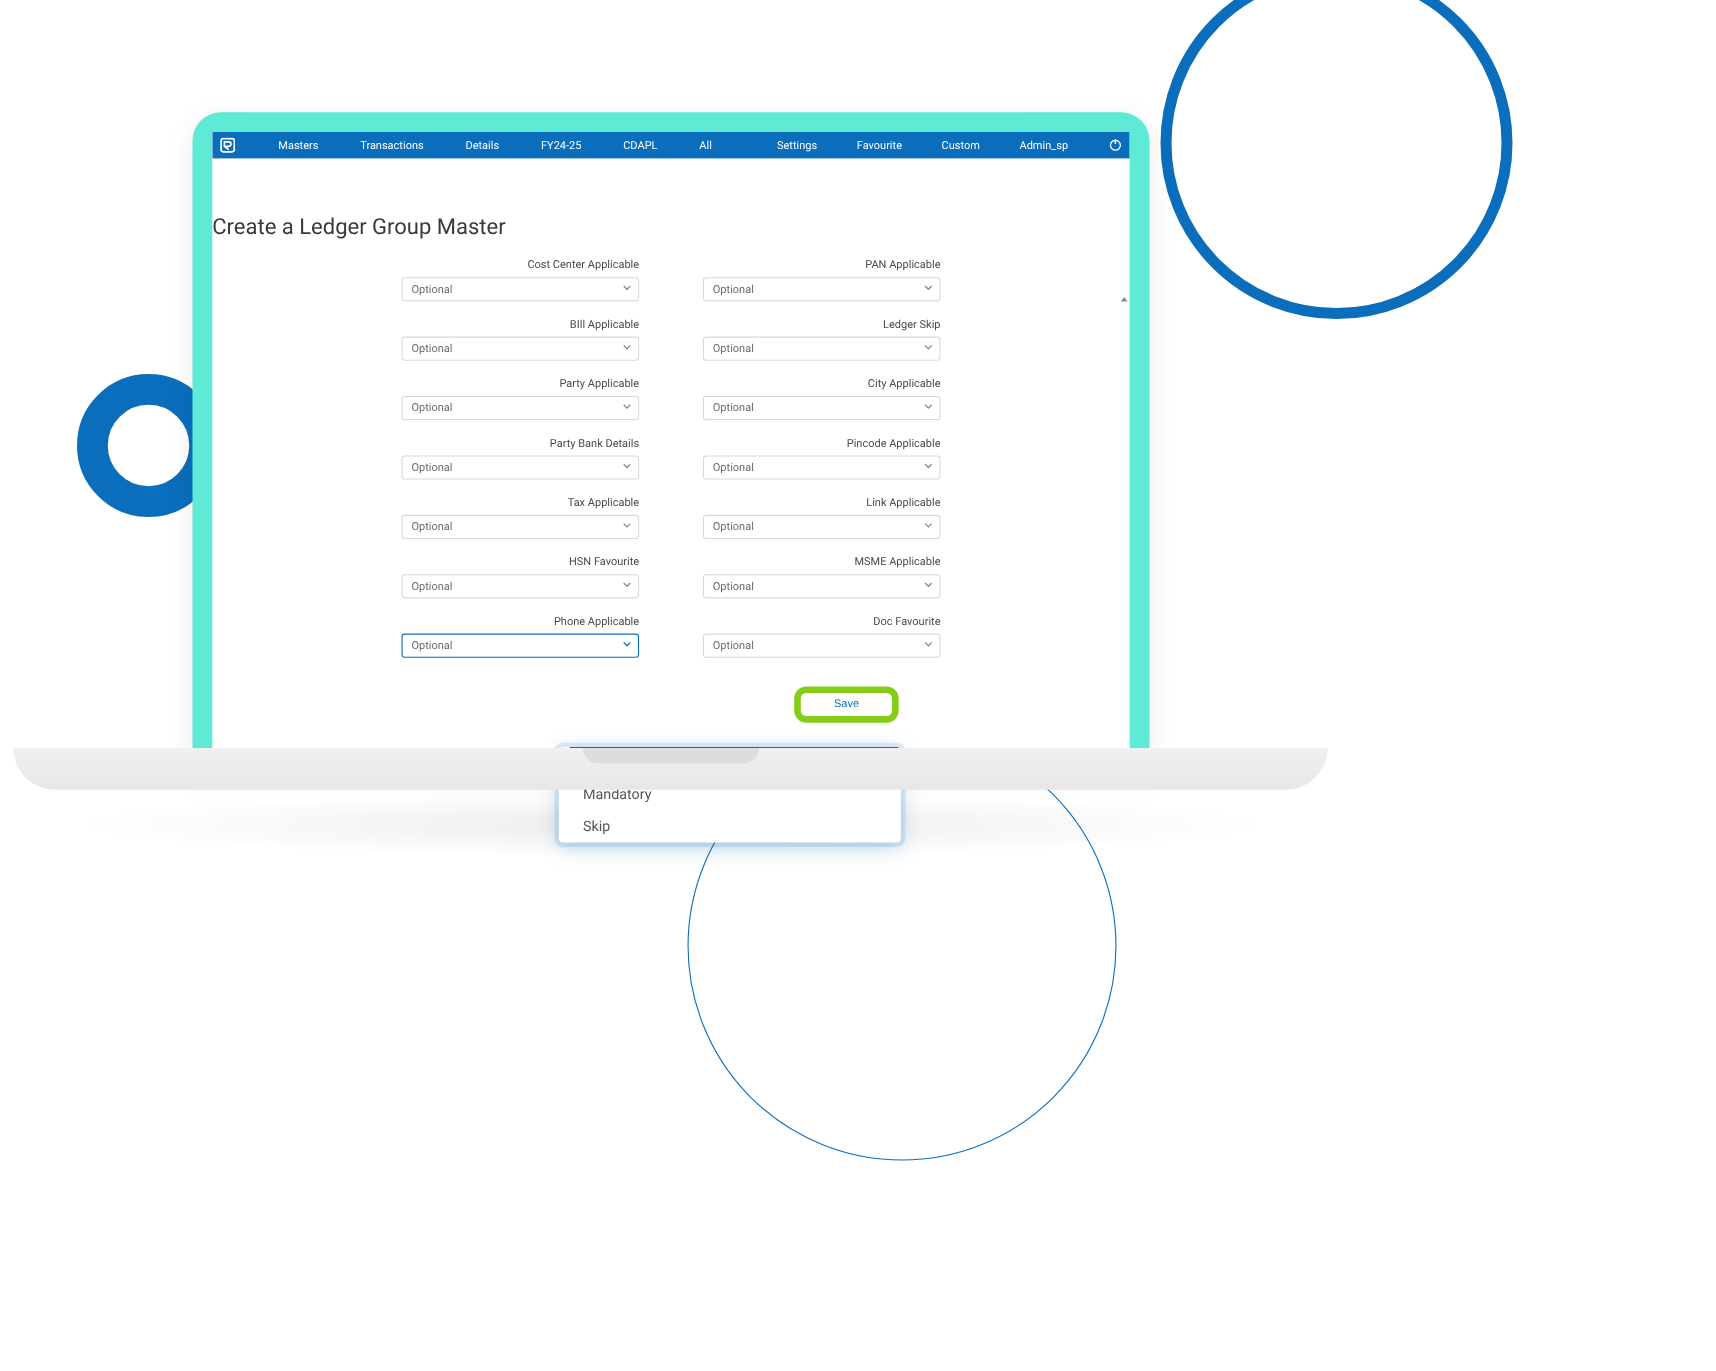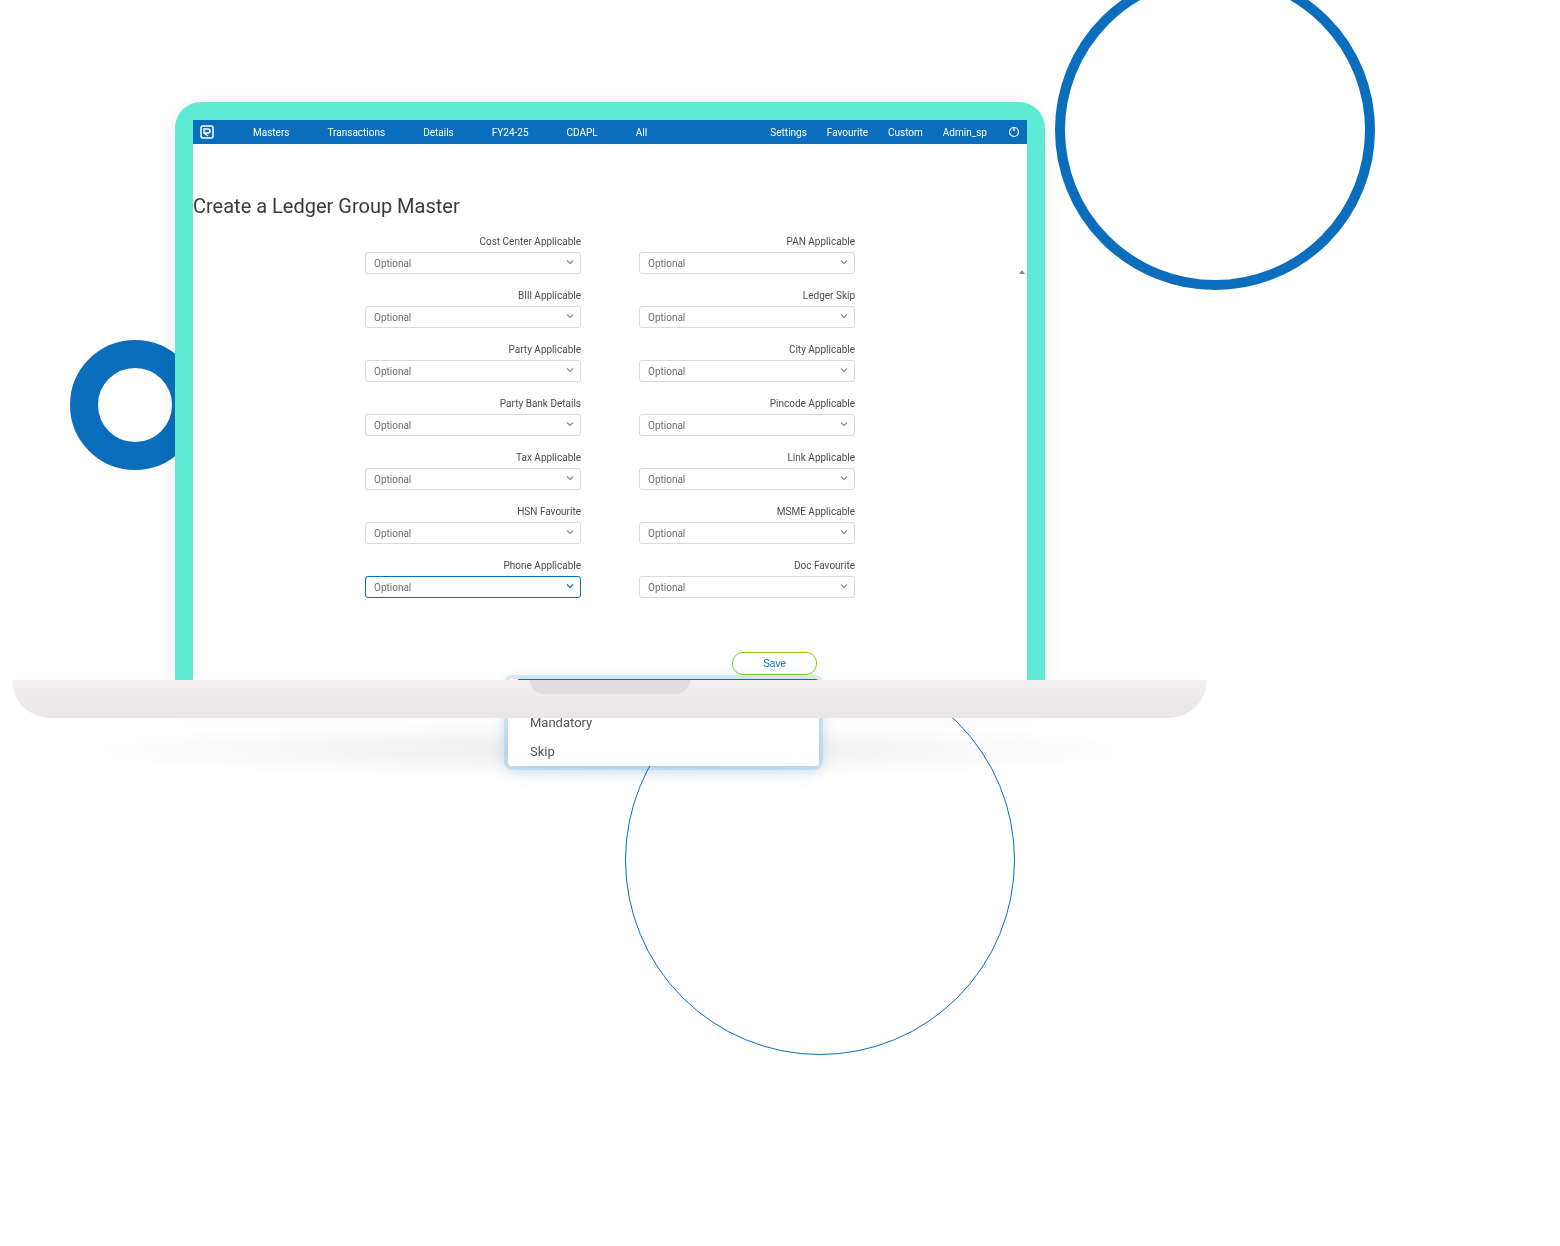--- a/index.html
+++ b/index.html
@@ -113,21 +113,21 @@
     }
     .topbar .power-icon {
       width: 14px;
       height: 14px;
       display: inline-flex;
       align-items: center;
       justify-content: center;
       margin-left: auto;
     }
     .nav-left { display: flex; gap: 38px; margin-left: 26px; }
-    .nav-right { display: flex; gap: 20px; margin-left: auto; align-items: center; text-align: right; }
+    .nav-right { display: flex; gap: 36px; margin-left: auto; align-items: center; text-align: right; }
     .page-title {
       text-align: left;
       font-size: 20px;
       color: #3a3a3a;
       font-weight: 400;
       padding: 22px 0 18px;
       margin-top: 28px;
     }
     .form-area {
       display: flex;
@@ -170,28 +170,27 @@
       font-size: 9px;
     }
     .select-box.active .chevron { color: #0a6ebd; }
     .save-row {
       display: flex;
       justify-content: flex-end;
       padding-right: 210px;
       margin-top: 10px;
     }
     .save-btn {
-      border: 1px solid #84cc16;
+      border: 6px solid #84cc16;
       background: #fff;
       color: #0a6ebd;
       font-size: 10px;
       padding: 5px 30px;
       border-radius: 11px;
       cursor: pointer;
-      margin-top: 28px;
     }
     .dropdown-pop {
       position: absolute;
       left: 333px;
       top: 577px;
       width: 311px;
       background: #fff;
       border-radius: 4px;
       box-shadow: 0 0 0 4px rgba(10,110,189,0.12), 0 4px 18px rgba(10,110,189,0.25);
       z-index: 10;

